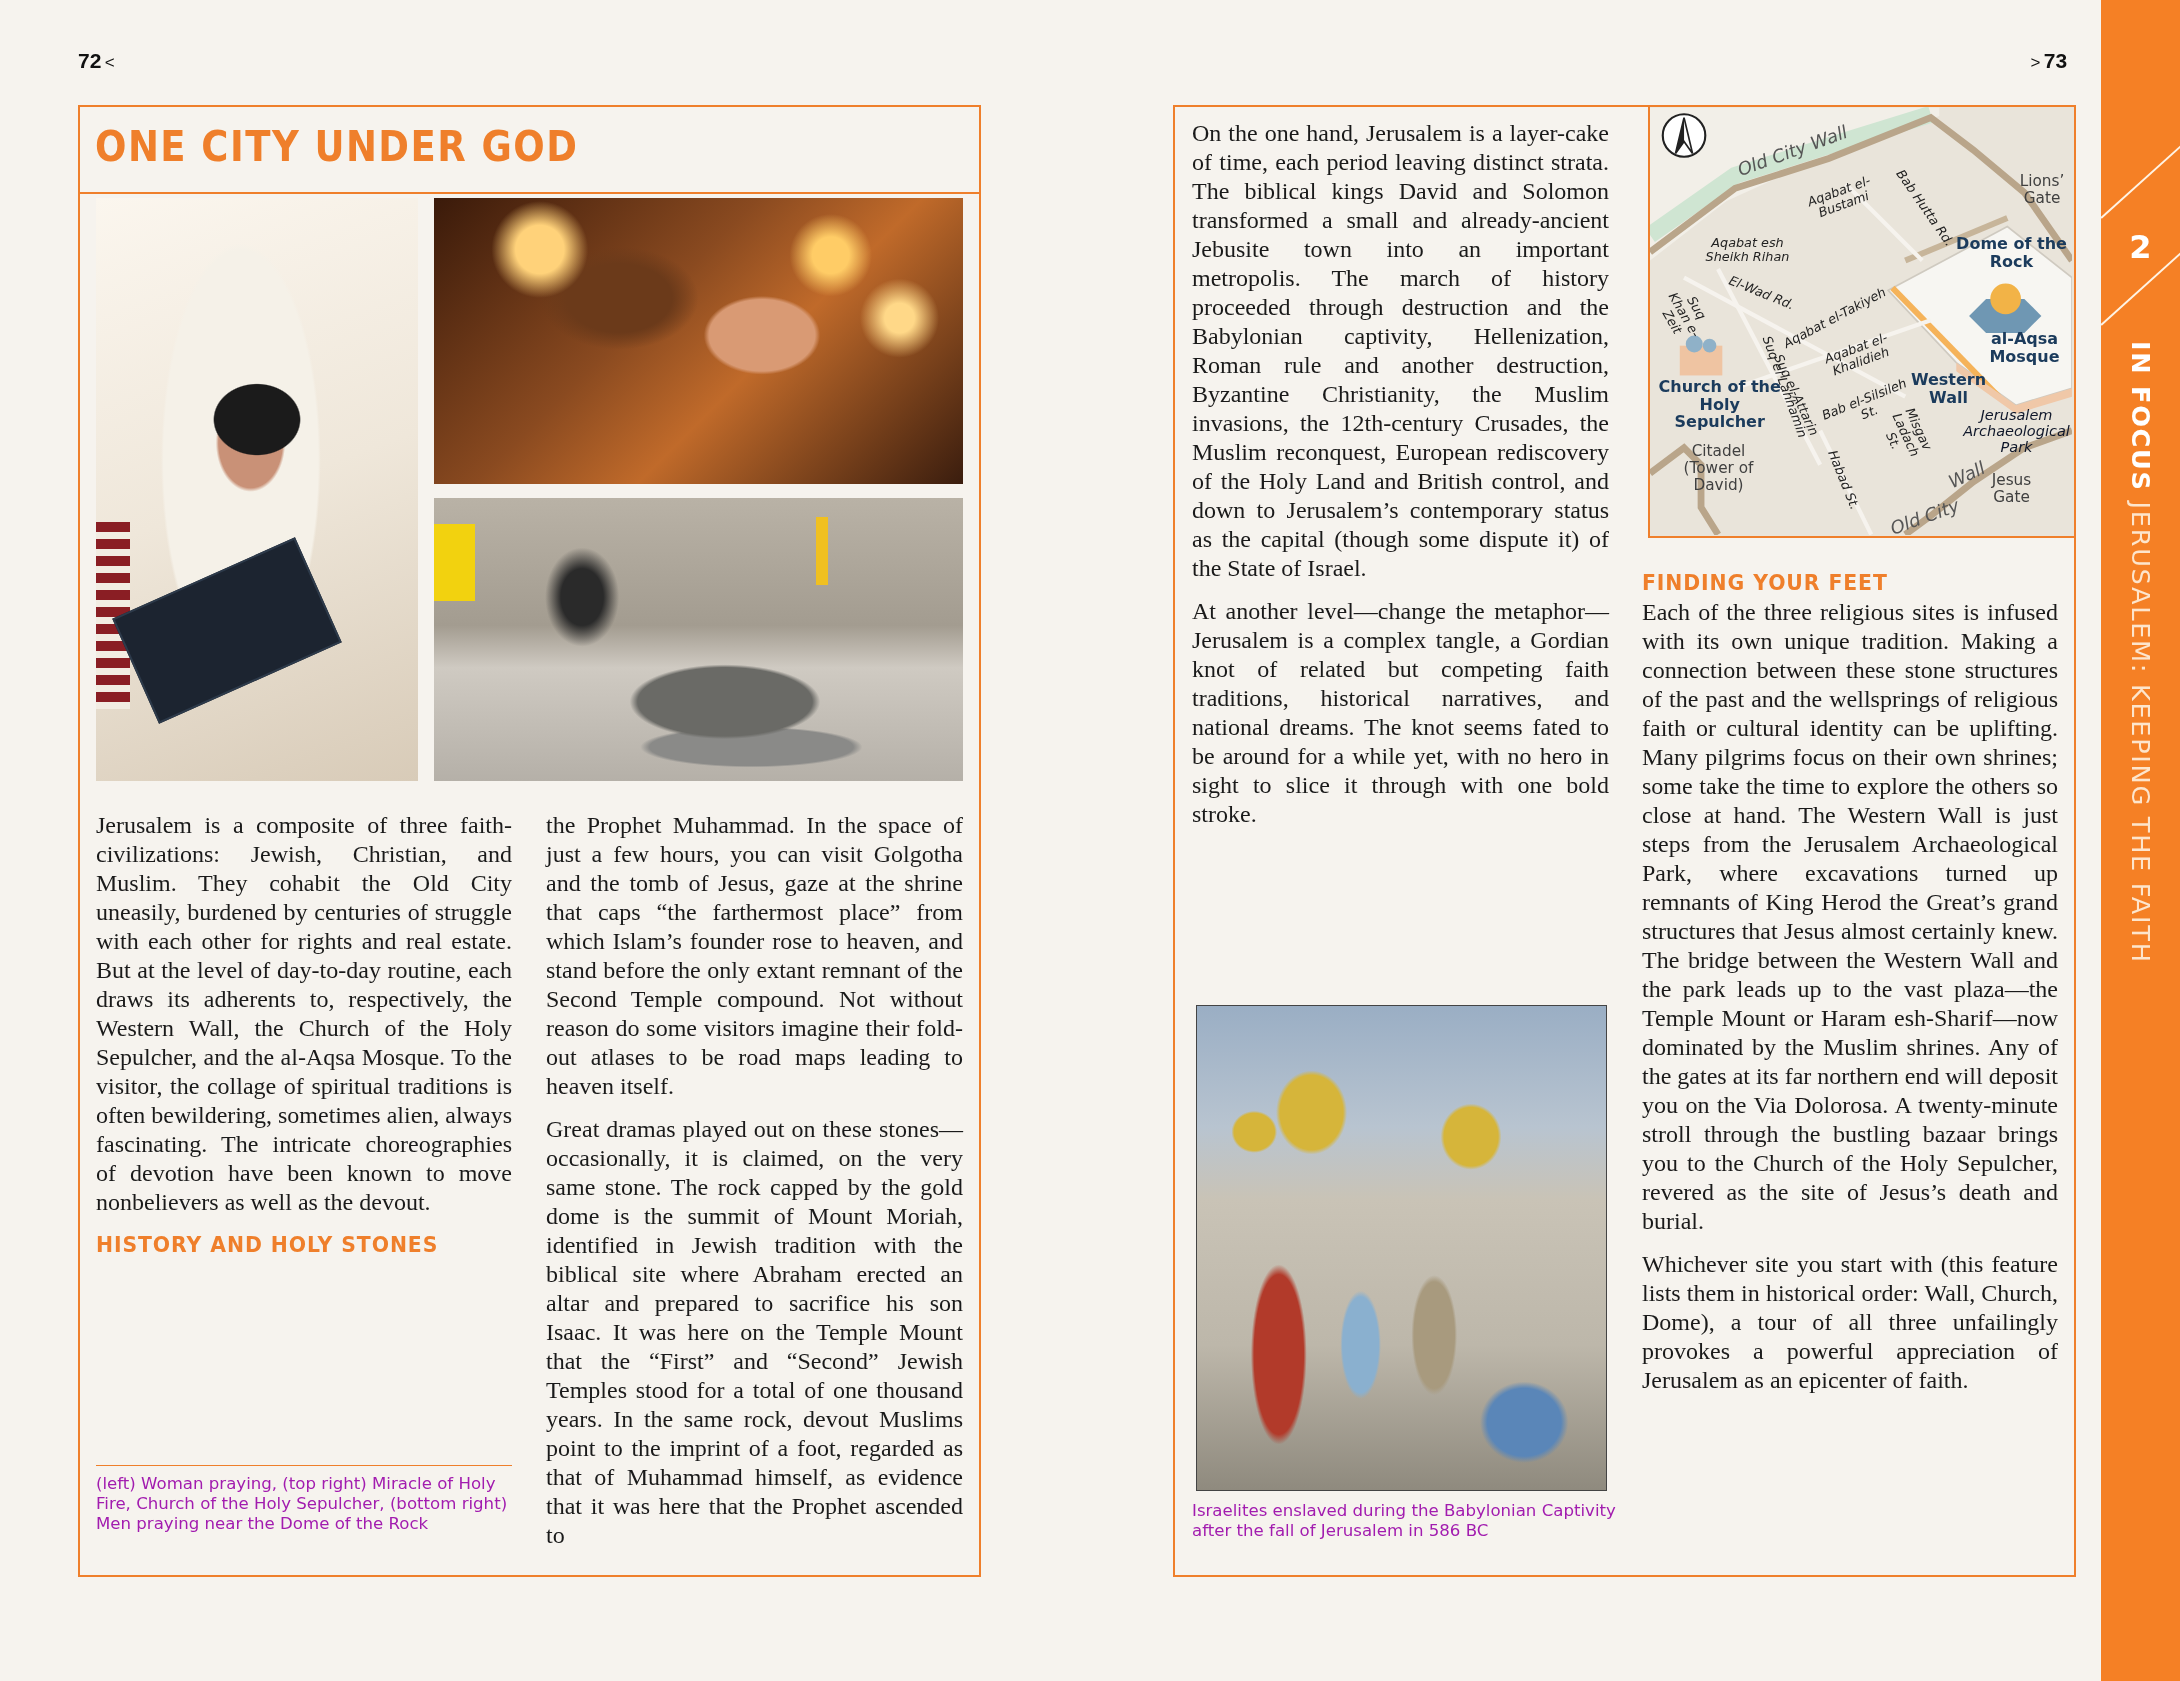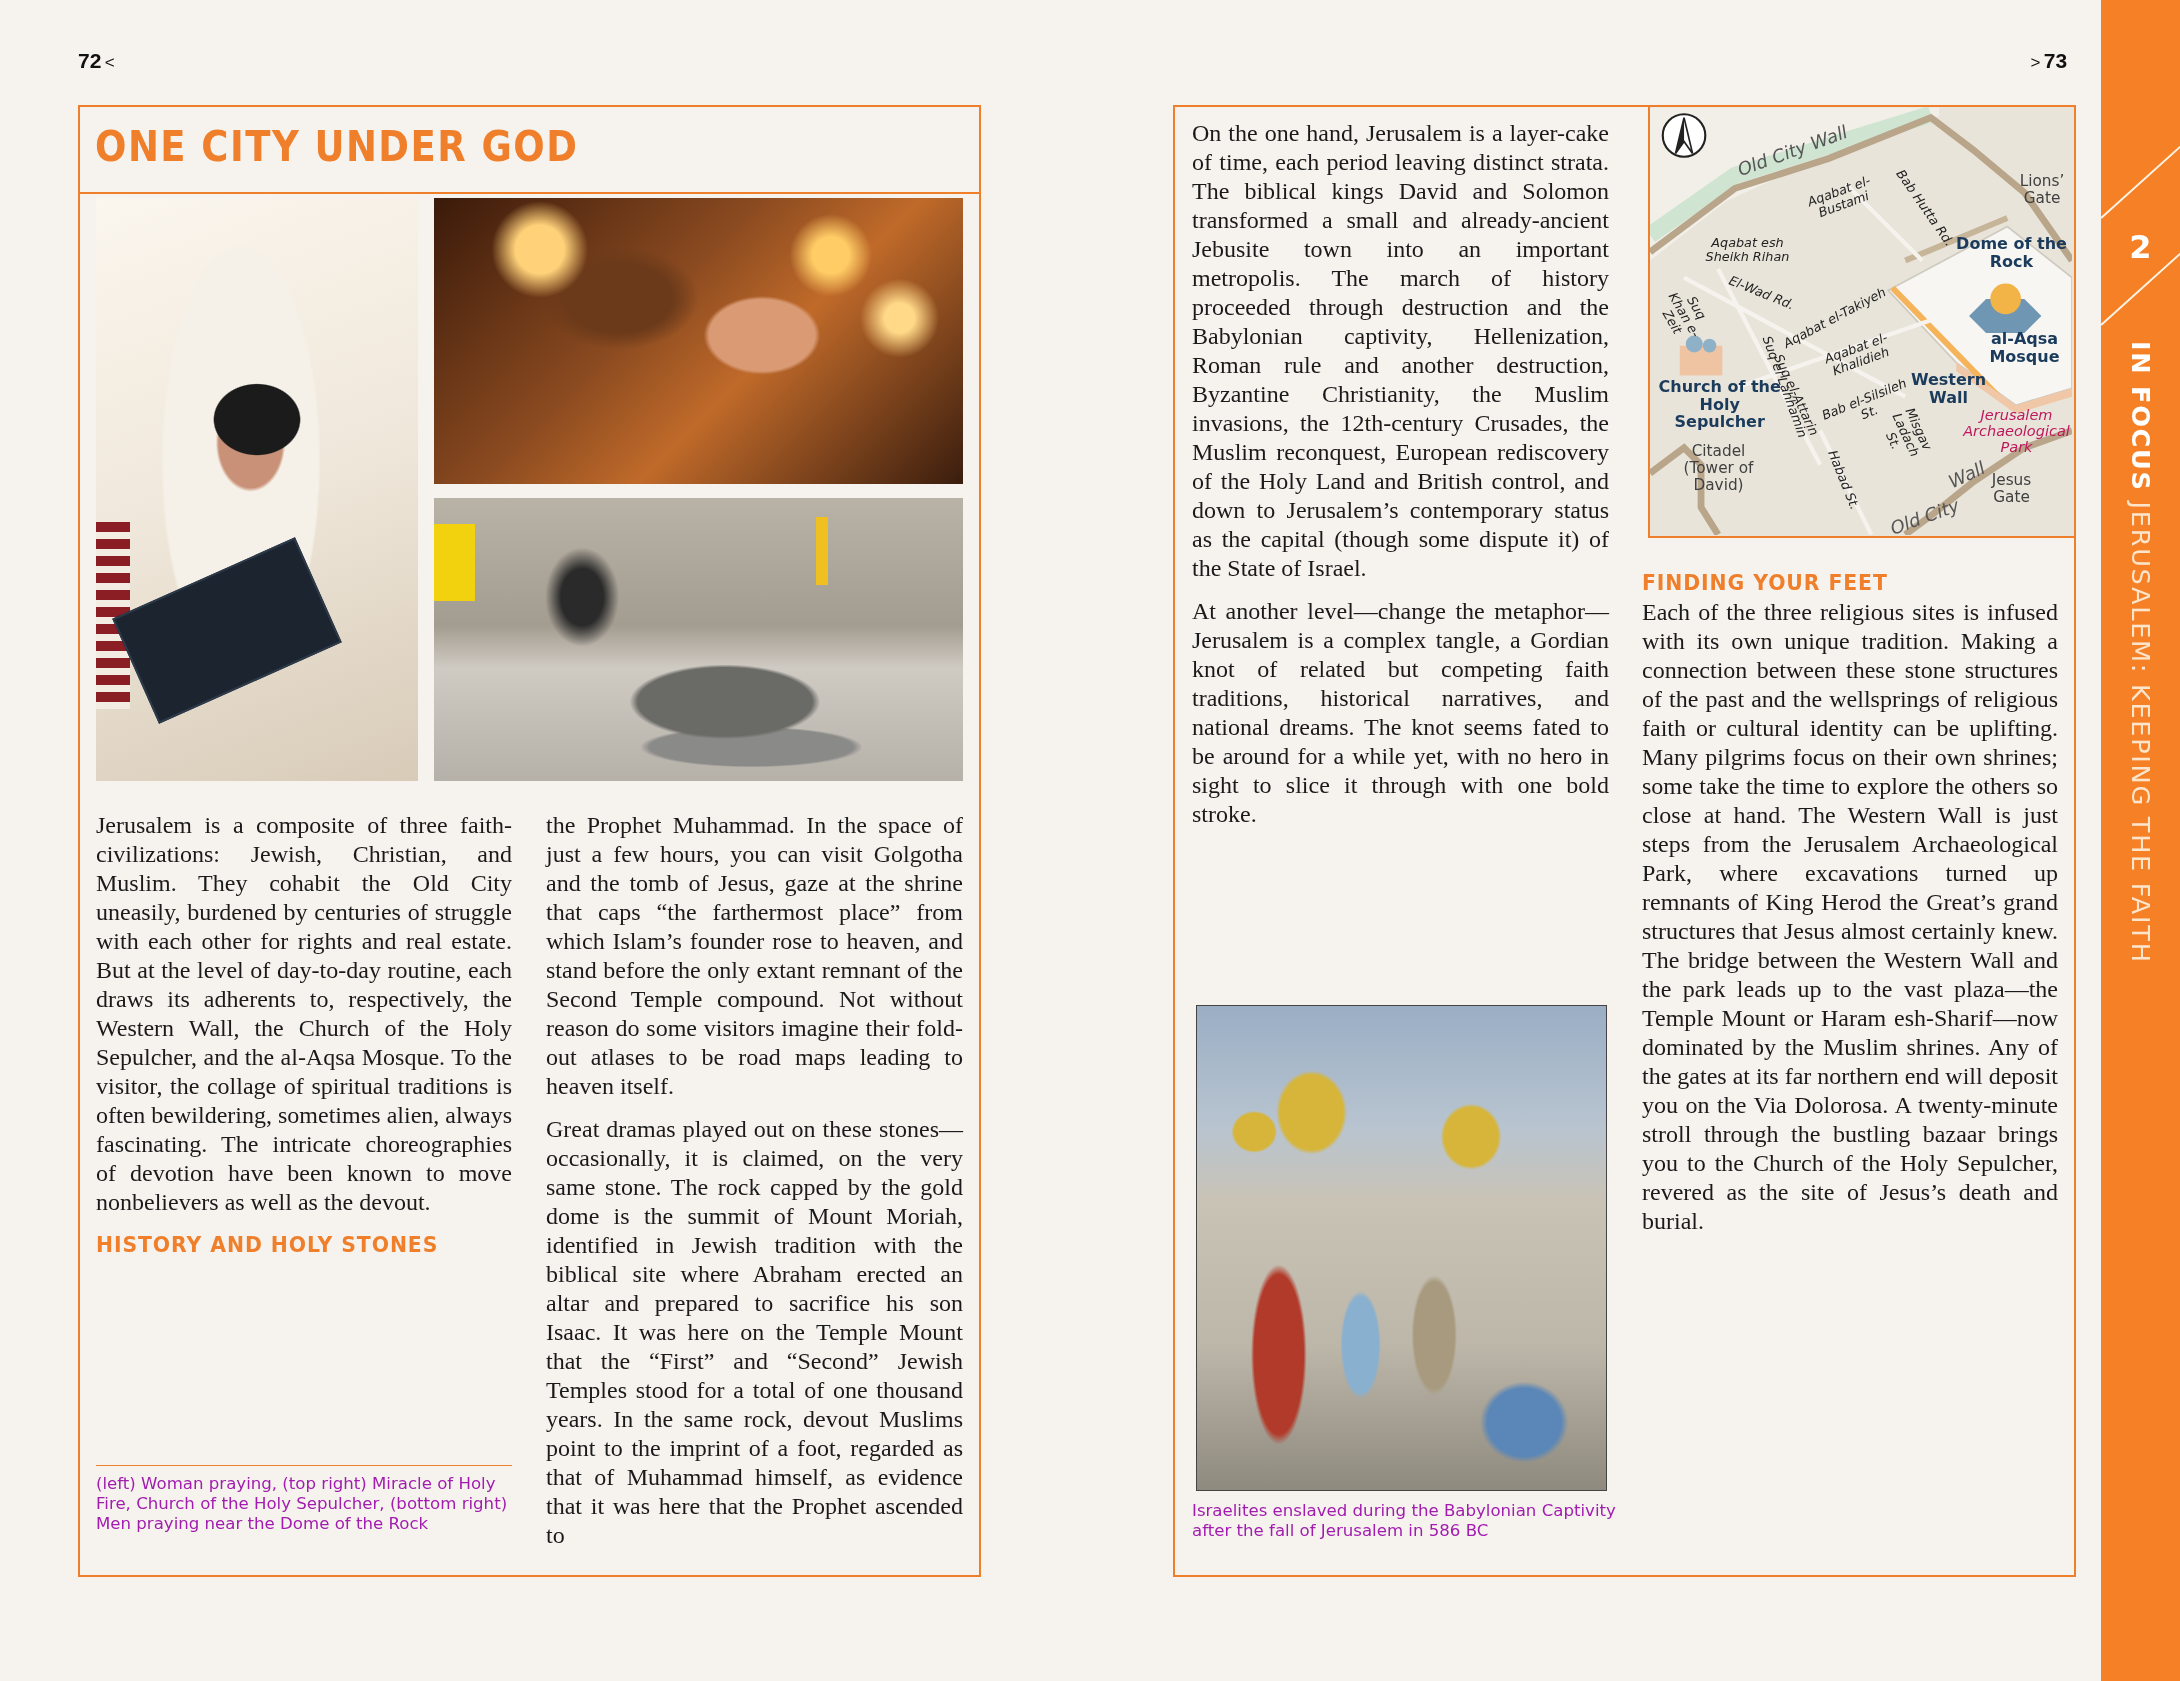--- a/index.html
+++ b/index.html
@@ -99,21 +99,21 @@
     background: #e9e4da;
     overflow: hidden;
   }
   .map .label {
     position: absolute; font-family: "DejaVu Sans", "Liberation Sans", sans-serif;
     white-space: nowrap; line-height: 1.1;
   }
   .map .street { font-style: italic; font-size: 12.8px; color: #222; }
   .map .place { font-size: 15.3px; color: #404040; text-align: center; }
   .map .landmark { font-size: 16px; font-weight: bold; color: #1b3b5c; text-align: center; }
-  .map .park { font-style: italic; font-size: 14.5px; color: #be185d; text-align: center; }
+  .map .park { font-style: italic; font-size: 14.5px; color: #0f172a; text-align: center; }
   .map .wall { font-style: italic; font-size: 18px; color: #555; }
   .band {
     background: #f58025;
   }
   .band .diag {
     position: absolute; height: 1.7px; background: #fff3e4; width: 136px;
     transform-origin: left center;
   }
   .band .chapter {
     position: absolute; left: 0; right: 0; top: 228px; text-align: center;
@@ -235,20 +235,21 @@
   <div class="label landmark" style="left:336px; top:223px; width:77px; white-space:normal;">al-Aqsa Mosque</div>
   <div class="label landmark" style="left:260px; top:264px; width:77px; white-space:normal;">Western Wall</div>
   <div class="label landmark" style="left:1.7px; top:271px; width:136px; white-space:normal;">Church of the Holy Sepulcher</div>
   <div class="label park" style="left:311px; top:301px; width:111px; white-space:normal;">Jerusalem Archaeological Park</div>
 </div>
 
 <div class="abs" style="left:1642px; top:569px; width:416px;">
   <div class="subhead">FINDING YOUR FEET</div>
   <div class="col">
     <p>Each of the three religious sites is infused with its own unique tradition. Making a connection between these stone structures of the past and the wellsprings of religious faith or cultural identity can be uplifting. Many pilgrims focus on their own shrines; some take the time to explore the others so close at hand. The Western Wall is just steps from the Jerusalem Archaeological Park, where excavations turned up remnants of King Herod the Great’s grand structures that Jesus almost certainly knew. The bridge between the Western Wall and the park leads up to the vast plaza—the Temple Mount or Haram esh-Sharif—now dominated by the Muslim shrines. Any of the gates at its far northern end will deposit you on the Via Dolorosa. A twenty-minute stroll through the bustling bazaar brings you to the Church of the Holy Sepulcher, revered as the site of Jesus’s death and burial.</p>
+    <p>Whichever site you start with (this feature lists them in historical order: Wall, Church, Dome), a tour of all three unfailingly provokes a powerful appreciation of Jerusalem as an epicenter of faith.</p>
   </div>
 </div>
 
 <div class="abs band" style="left:2101px; top:0; width:79px; height:1681px;">
   <div class="diag" style="left:0; top:217px; transform:rotate(-42deg);"></div>
   <div class="diag" style="left:0; top:324px; transform:rotate(-42deg);"></div>
   <div class="chapter">2</div>
   <div class="vtext">
     <b>IN FOCUS</b>
     <span>JERUSALEM: KEEPING THE FAITH</span>

